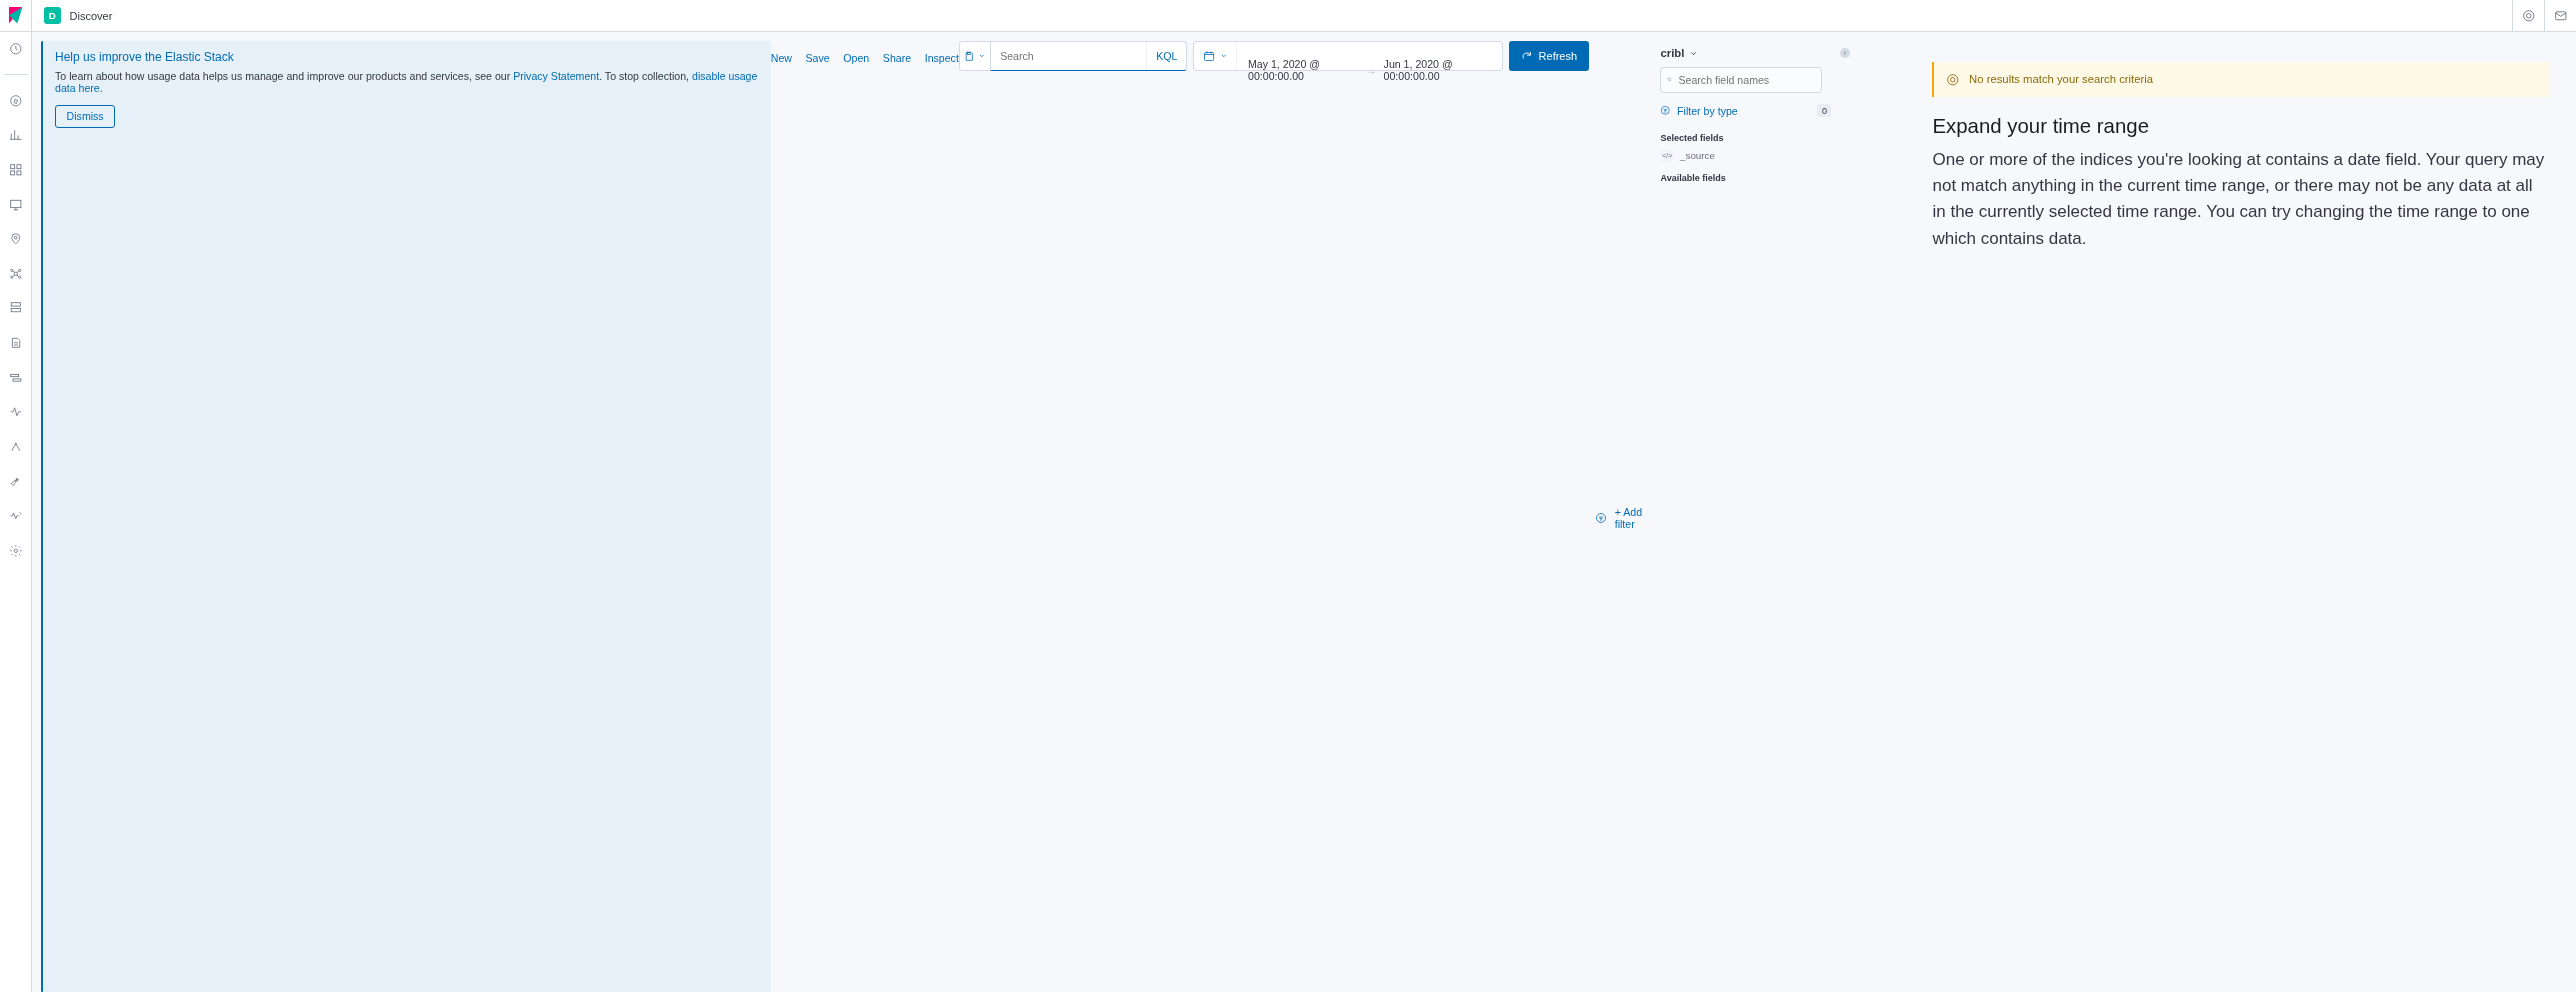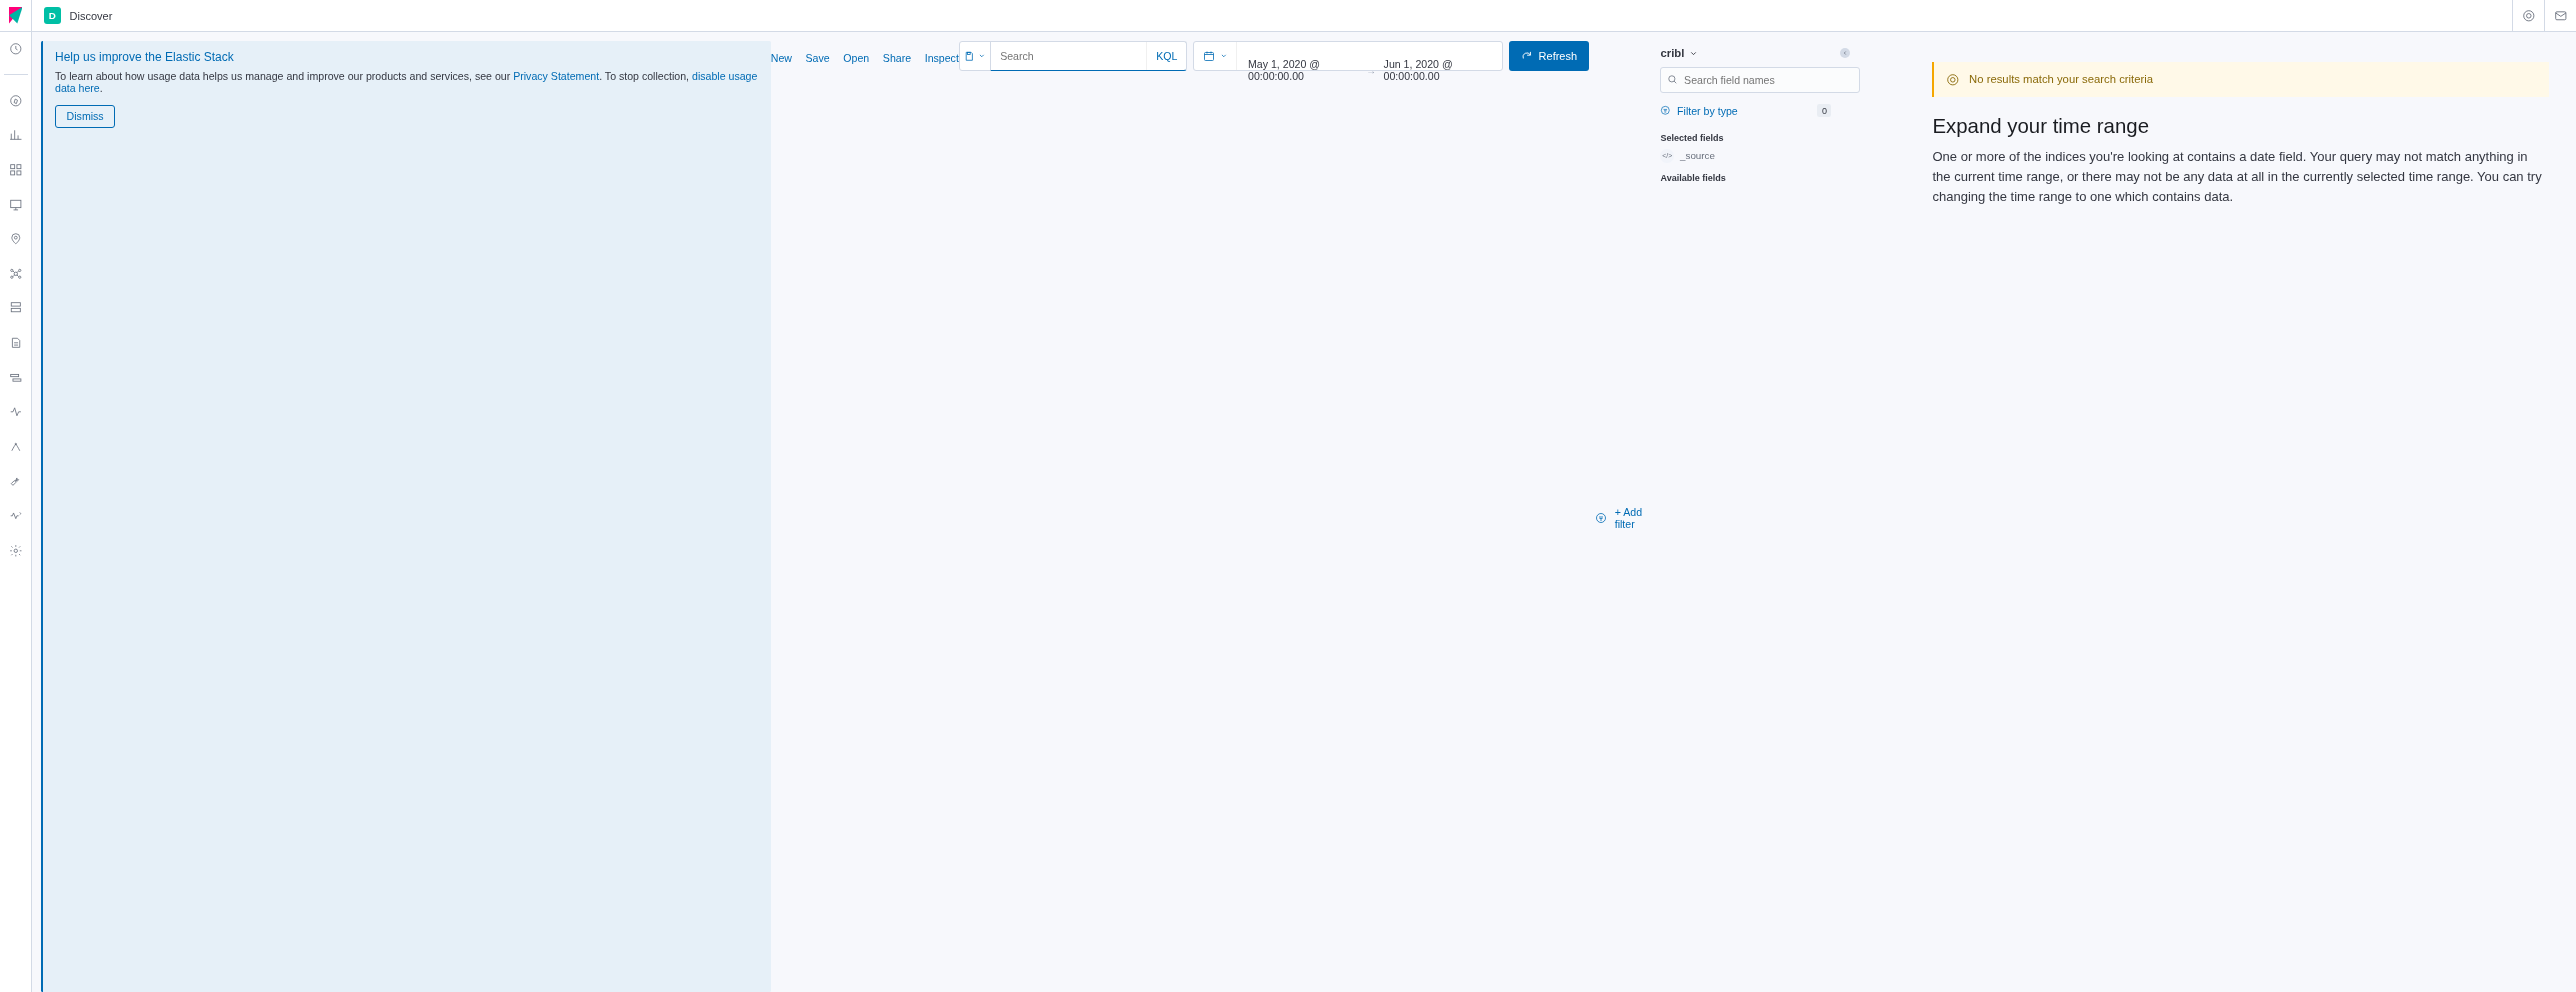--- a/index.html
+++ b/index.html
@@ -47,35 +47,35 @@
 
 
 .bodysplit { display:flex; gap: 0; margin-top:3px; }
 .sidebar { width: 196px; padding-right: 6px; }
 .content { flex:1; padding: 18px 18px 0 76px; }
 
 .ip-row { display:flex; align-items:center; justify-content:space-between; padding: 3px 0 7.6px 0; }
 .ip-name { font-weight:700; font-size:11.3px; display:flex; align-items:center; gap:4.5px; }
 .collapse-dot { width:10.6px; height:10.6px; border-radius:50%; background:#d3dae6; display:flex; align-items:center; justify-content:center; font-size:7.6px; color:#69707d; }
 
-.field-search { border:0.8px solid #d3dae6; border-radius:3px; background:#fbfcfd; display:flex; align-items:center; height:26px; padding:0 6px; gap:6px; margin-bottom:6px; width: 200px; }
+.field-search { border:0.8px solid #d3dae6; border-radius:3px; background:#fbfcfd; display:flex; align-items:center; height:26px; padding:0 6px; gap:6px; margin-bottom:6px; width: 162px; }
 .field-search input { border:none; outline:none; background:transparent; flex:1; font-size:10.6px; color:#69707d; }
 
 .filterbytype { display:flex; align-items:center; justify-content:space-between; height:24px; padding:0 3px 0 0; width:174px; }
 .filterbytype .fl { display:flex; align-items:center; gap:6px; color:#006bb4; font-size:10.6px; }
 .badge-count { background:#e9edf3; border-radius:2.3px; padding:0 4.5px; font-size:9px; color:#343741; height:13.6px; display:flex; align-items:center; }
 
 .sec-title { font-size:9px; font-weight:700; margin: 10.6px 0 6px 0; color:#343741; }
 .fld { display:flex; align-items:center; gap:6px; font-size:9.8px; color:#69707d; }
 .fld .chip { width:13.6px; height:13.6px; border-radius:50%; background:#f1f4fa; display:flex; align-items:center; justify-content:center; font-size:6.8px; color:#69707d; }
 
 .warn { background:#fff9e8; border-left:2.3px solid #f5a700; padding:10.6px 12px; display:flex; align-items:center; gap:9px; color:#8a6a0a; font-size:11.3px; border-radius:0; max-width: 680px; }
 
 .content h1 { font-size:20.4px; font-weight:500; margin: 18px 0 9px 0; color:#1a1c21; }
-.content p { font-size:13px; color:#343741; max-width: 680px; line-height:1.55; }
+.content p { font-size:17px; color:#343741; max-width: 680px; line-height:1.55; }
 
 svg { display:block; }
 .arrow { color:#98a2b3; font-size:9.8px; }
 </style>
 </head>
 <body>
 
 <div class="topbar">
   <div class="logo">
     <svg width="13.6" height="16.6" viewBox="0 0 18 22">

